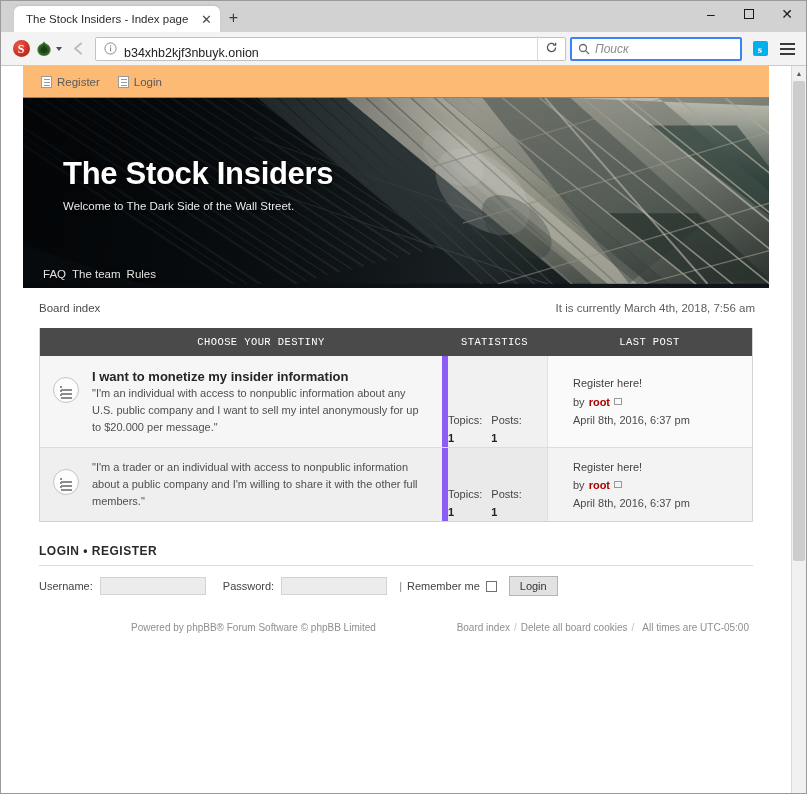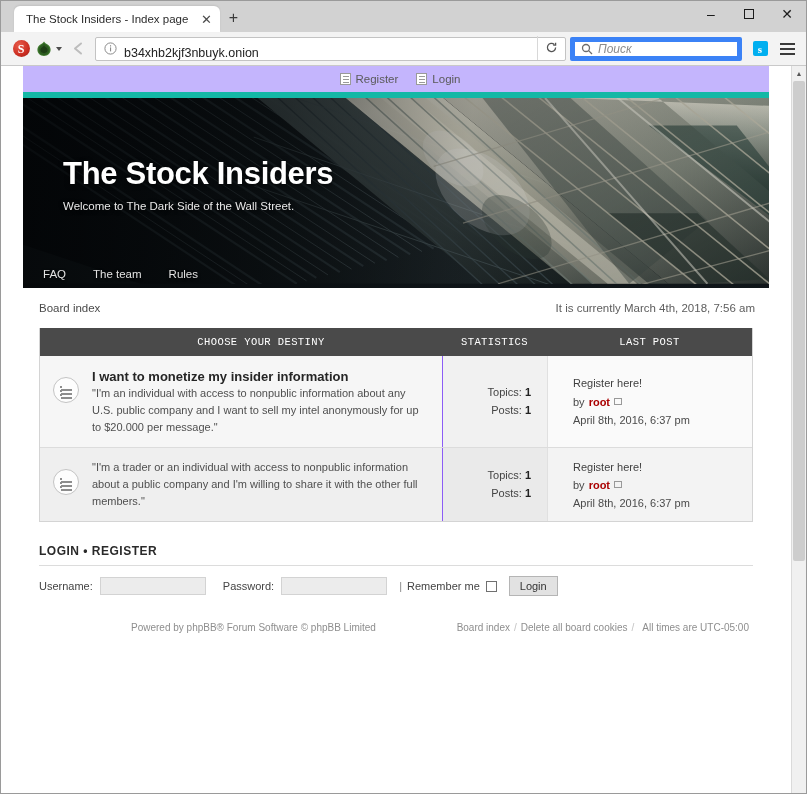--- a/index.html
+++ b/index.html
@@ -116,21 +116,21 @@
   }
   .reload-btn {
     width: 28px; height: 24px;
     display: flex; align-items: center; justify-content: center;
     color: #555; font-size: 14px;
     border-left: 1px solid #d8d8d8;
   }
   .searchbar {
     width: 172px; height: 24px;
     background: #ffffff;
-    border: 5px solid #3b82f6;
+    border: 2px solid #3b82f6;
     display: flex; align-items: center;
     border-radius: 2px;
     margin-right: 4px;
   }
   .search-ico { margin: 0 5px 0 6px; color: #6c6c6c; display:flex; }
   .search-ph {
     font-size: 12px; color: #8b8b8b; font-style: italic;
   }
   .skype-btn {
     width: 15px; height: 15px; background: #00aff0;
@@ -173,24 +173,24 @@
     height: 480px; background: #cdcdcd; border-radius: 2px;
   }
 
   
   .wrap {
     margin: 0 22px;
     background: #ffffff;
   }
   .topbar {
     height: 32px;
-    display: flex; align-items: center; justify-content: center;
+    display: flex; align-items: center; justify-content: flex-start;
     padding-right: 10px;
-    border-bottom: 6px solid #14b8a6;
-    background: #c4b5fd;
+    border-bottom: 1px solid #14b8a6;
+    background: #fdba74;
   }
   .toplink {
     display: flex; align-items: center;
     font-size: 11.5px; color: #5a5a5a;
     margin-left: 18px;
   }
   .mini-icon {
     width: 11px; height: 12px;
     border: 1px solid #9a9a9a;
     margin-right: 5px;
@@ -227,21 +227,21 @@
     letter-spacing: -0.3px;
     text-shadow: 0 1px 5px rgba(0,0,0,0.85);
     font-family: "Liberation Sans", sans-serif;
   }
   .site-tagline {
     font-size: 11.5px; color: #e8e8e8; margin-top: 8px;
     text-shadow: 0 1px 4px rgba(0,0,0,0.9);
   }
   .nav {
     position: absolute; left: 20px; bottom: 8px;
-    display: flex; gap: 27px; z-index: 4;
+    display: flex; gap: 6px; z-index: 4;
   }
   .nav a {
     font-size: 11.5px; color: #e2e2e2; text-decoration: none;
     text-shadow: 0 1px 3px rgba(0,0,0,0.9);
   }
 
   .crumbbar {
     display: flex; align-items: center; justify-content: space-between;
     padding: 14px 14px 14px 16px;
     font-size: 11.5px; color: #4a4a4a;
@@ -305,22 +305,22 @@
   .ftext { flex: 1; }
   .ftitle {
     font-size: 13px; font-weight: bold; color: #252525;
     margin-bottom: 3px;
   }
   .fdesc {
     font-size: 11px; color: #4f4f4f; line-height: 1.55;
   }
   .cell-stats {
     width: 105px; flex: 0 0 105px;
-    border-left: 1px solid #8b5cf6;
-    display: flex; flex-direction: column;
+    border-left: 6px solid #8b5cf6;
+    display: flex; flex-direction: row;
     align-items: flex-end; justify-content: center;
     font-size: 11px; color: #444;
     padding-right: 16px; line-height: 1.6;
   }
   .cell-stats b { color: #222; }
   .cell-last {
     width: 205px; flex: 0 0 205px;
     border-left: 1px solid #e0e0e0;
     display: flex; flex-direction: column; justify-content: center;
     font-size: 11px; color: #4a4a4a;

